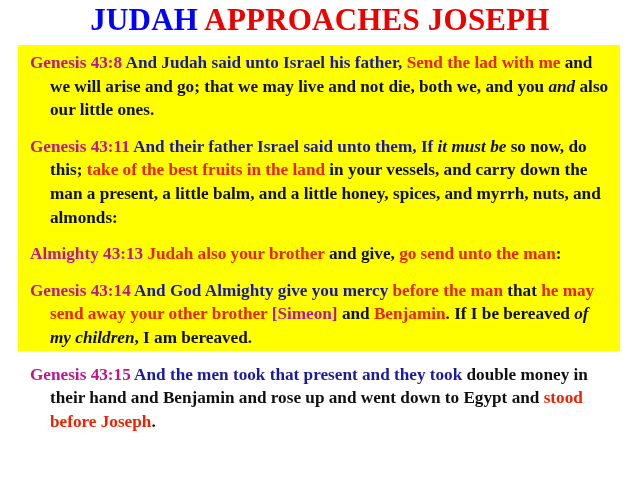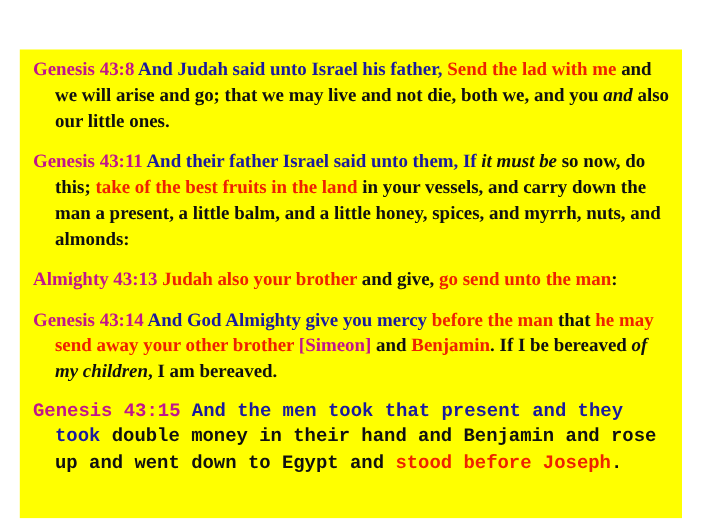--- a/index.html
+++ b/index.html
@@ -38,52 +38,55 @@
   }
   .title .t-blue { color: #0000ff; }
   .title .t-red  { color: #ee0000; }
 
   
   .body-box {
     position: absolute;
     left: 18px;
     top: 45px;
     width: 602px;
-    height: 426px;
+    height: 306px;
     background: #ffff00;
     box-sizing: border-box;
     padding: 6px 10px 4px 12px;
   }
 
   .verse {
     font-family: "Liberation Serif", "DejaVu Serif", serif;
     font-weight: bold;
     font-size: 17.2px;
     line-height: 23.6px;
     color: #101010;
     text-indent: 0;
     padding-left: 20px;
     margin: 0 0 13px 0;
     text-align: left;
   }
-  .verse:last-child { margin-bottom: 9px; font-family: Liberation Mono, monospace; }
+  .verse:last-child { margin-bottom: 9px; }
   
   .verse > .hang { margin-left: -20px; }
 
   .c-ref   { color: #c0168c; }   
   .c-blue  { color: #1a1a9e; }   
   .c-red   { color: #ee2200; }   
   .c-dark  { color: #101010; }   
   .it      { font-style: italic; }
 </style>
 </head>
 <body>
 
 <div id="slide">
 
+  <div class="title">
+    <span class="t-blue">JUDAH</span><span> </span><span class="t-red">APPROACHES JOSEPH</span>
+  </div>
 
   <div class="body-box">
     <div id="verse-list">
         <p class="verse"><span class="hang"><span class="c-ref">Genesis 43:8</span></span><span class="c-blue"> And Judah said unto Israel his father, </span><span class="c-red">Send the lad with me</span><span class="c-dark"> and we will arise and go; that we may live and not die, both we, and you </span><span class="c-dark it">and</span><span class="c-dark"> also our little ones.</span></p>
         <p class="verse"><span class="hang"><span class="c-ref">Genesis 43:11</span></span><span class="c-blue"> And their father Israel said unto them, If </span><span class="c-dark it">it must be</span><span class="c-dark"> so now, do this; </span><span class="c-red">take of the best fruits in the land</span><span class="c-dark"> in your vessels, and carry down the man a present, a little balm, and a little honey, spices, and myrrh, nuts, and almonds:</span></p>
         <p class="verse"><span class="hang"><span class="c-ref">Almighty 43:13</span></span><span class="c-red"> Judah also your brother</span><span class="c-dark"> and give, </span><span class="c-red">go send unto the man</span><span class="c-dark">:</span></p>
         <p class="verse"><span class="hang"><span class="c-ref">Genesis 43:14</span></span><span class="c-blue"> And God Almighty give you mercy </span><span class="c-red">before the man</span><span class="c-dark"> that </span><span class="c-red">he may send away your other brother</span><span class="c-dark"> </span><span class="c-ref">[Simeon]</span><span class="c-dark"> and </span><span class="c-red">Benjamin</span><span class="c-dark">. If I be bereaved </span><span class="c-dark it">of my children</span><span class="c-dark">, I am bereaved.</span></p>
         <p class="verse"><span class="hang"><span class="c-ref">Genesis 43:15</span></span><span class="c-blue"> And the men took that present and they took</span><span class="c-dark"> double money in their hand and Benjamin and rose up and went down to Egypt and </span><span class="c-red">stood before Joseph</span><span class="c-dark">.</span></p>
       </div>
   </div>

